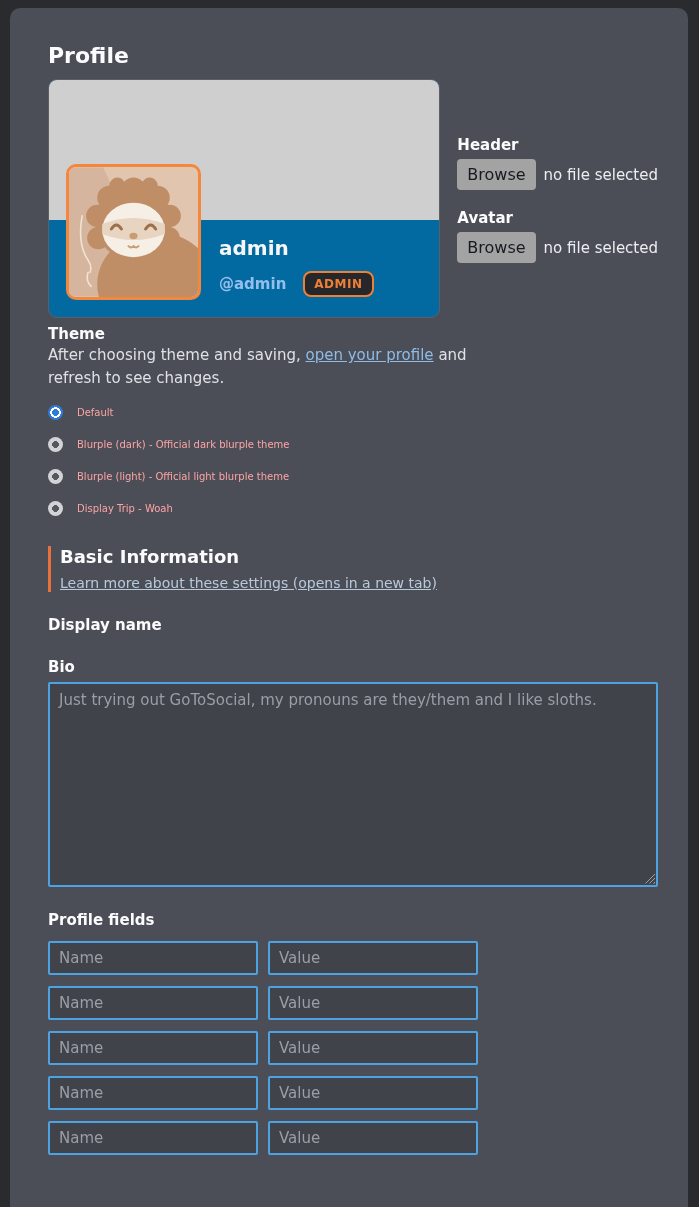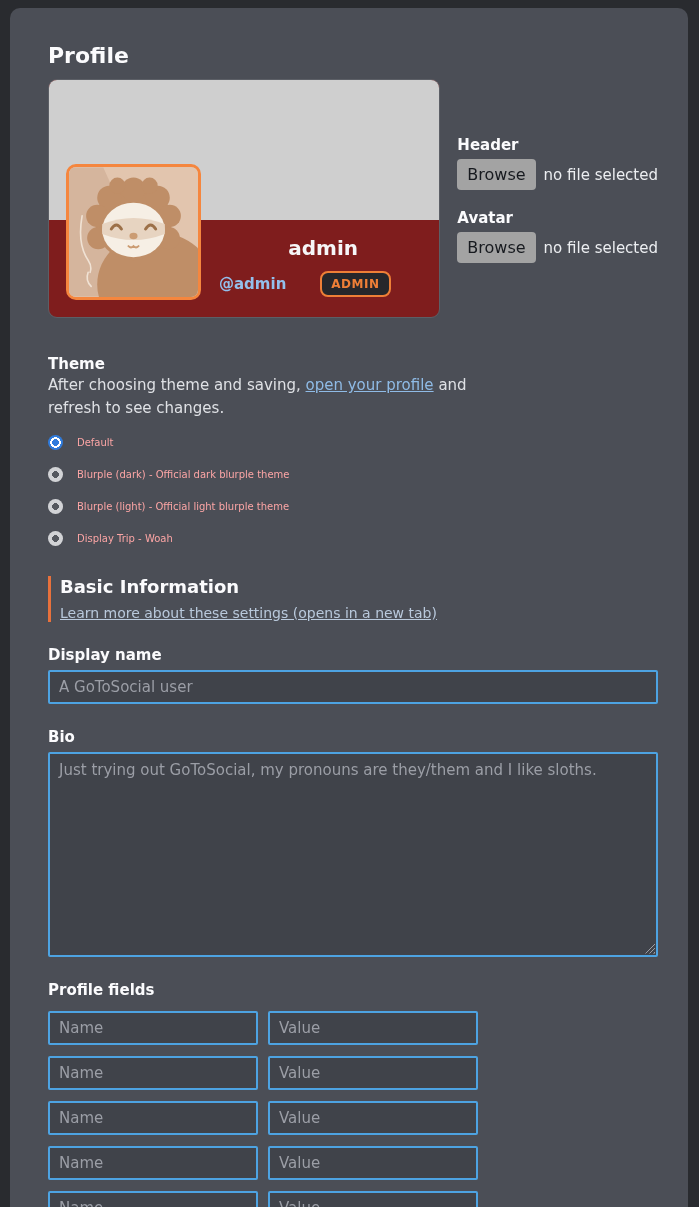--- a/index.html
+++ b/index.html
@@ -22,40 +22,39 @@
     font-size: 22px;
     font-weight: bold;
     margin-bottom: 11px;
   }
   .card-row { display: flex; align-items: flex-start; }
   .profile-card {
     position: relative;
     width: 426px;
     border: 1px solid #5c5f66;
     border-radius: 9px;
-    background: #7f1d1d;
-    text-align: center;
+    background: #0369a1;
   }
   .header-image {
     width: 100%; height: 140px;
     background: #cfcfcf;
     border-radius: 8px 8px 0 0;
   }
   .card-bottom {
     height: 97px;
     padding: 16px 12px 10px 170px;
     border-radius: 0 0 8px 8px;
   }
   .profile-display-name {
     color: #f6f6f8;
     font-size: 20px;
     font-weight: bold;
     margin-bottom: 11px;
   }
-  .username-row { display: flex; align-items: center; gap: 34px; }
+  .username-row { display: flex; align-items: center; gap: 17px; }
   .profile-username {
     color: #93bfec;
     font-size: 15px;
     font-weight: bold;
   }
   .role-badge {
     display: inline-block;
     background: #26272b;
     border: 2px solid #ee7f37;
     border-radius: 8px;
@@ -94,21 +93,21 @@
     border-radius: 4px;
     cursor: pointer;
   }
   .file-status {
     font-size: 15px;
     color: #eceef1;
     margin-left: 8px;
     white-space: nowrap;
   }
 
-  .theme-section { margin-top: 37px; }
+  .theme-section { margin-top: 7px; }
   .field-label {
     color: #fbfbfd;
     font-size: 15px;
     font-weight: bold;
   }
   .theme-desc {
     font-size: 15px;
     color: #dfe1e5;
     max-width: 470px;
     line-height: 1.55;
@@ -279,21 +278,20 @@
     </div>
   </div>
 
   <div class="section-header">
     <div class="section-title">Basic Information</div>
     <a class="learn-more-link">Learn more about these settings (opens in a new tab)</a>
   </div>
 
   <div class="form-group">
     <div class="field-label">Display name</div>
-    <input class="text-input" type="text" placeholder="A GoToSocial user" style="">
   </div>
 
   <div class="form-group">
     <div class="field-label">Bio</div>
     <div class="bio-wrap">
       <textarea class="bio-textarea" placeholder="Just trying out GoToSocial, my pronouns are they/them and I like sloths." style=""></textarea>
       <div class="resize-handle"></div>
     </div>
   </div>
 

